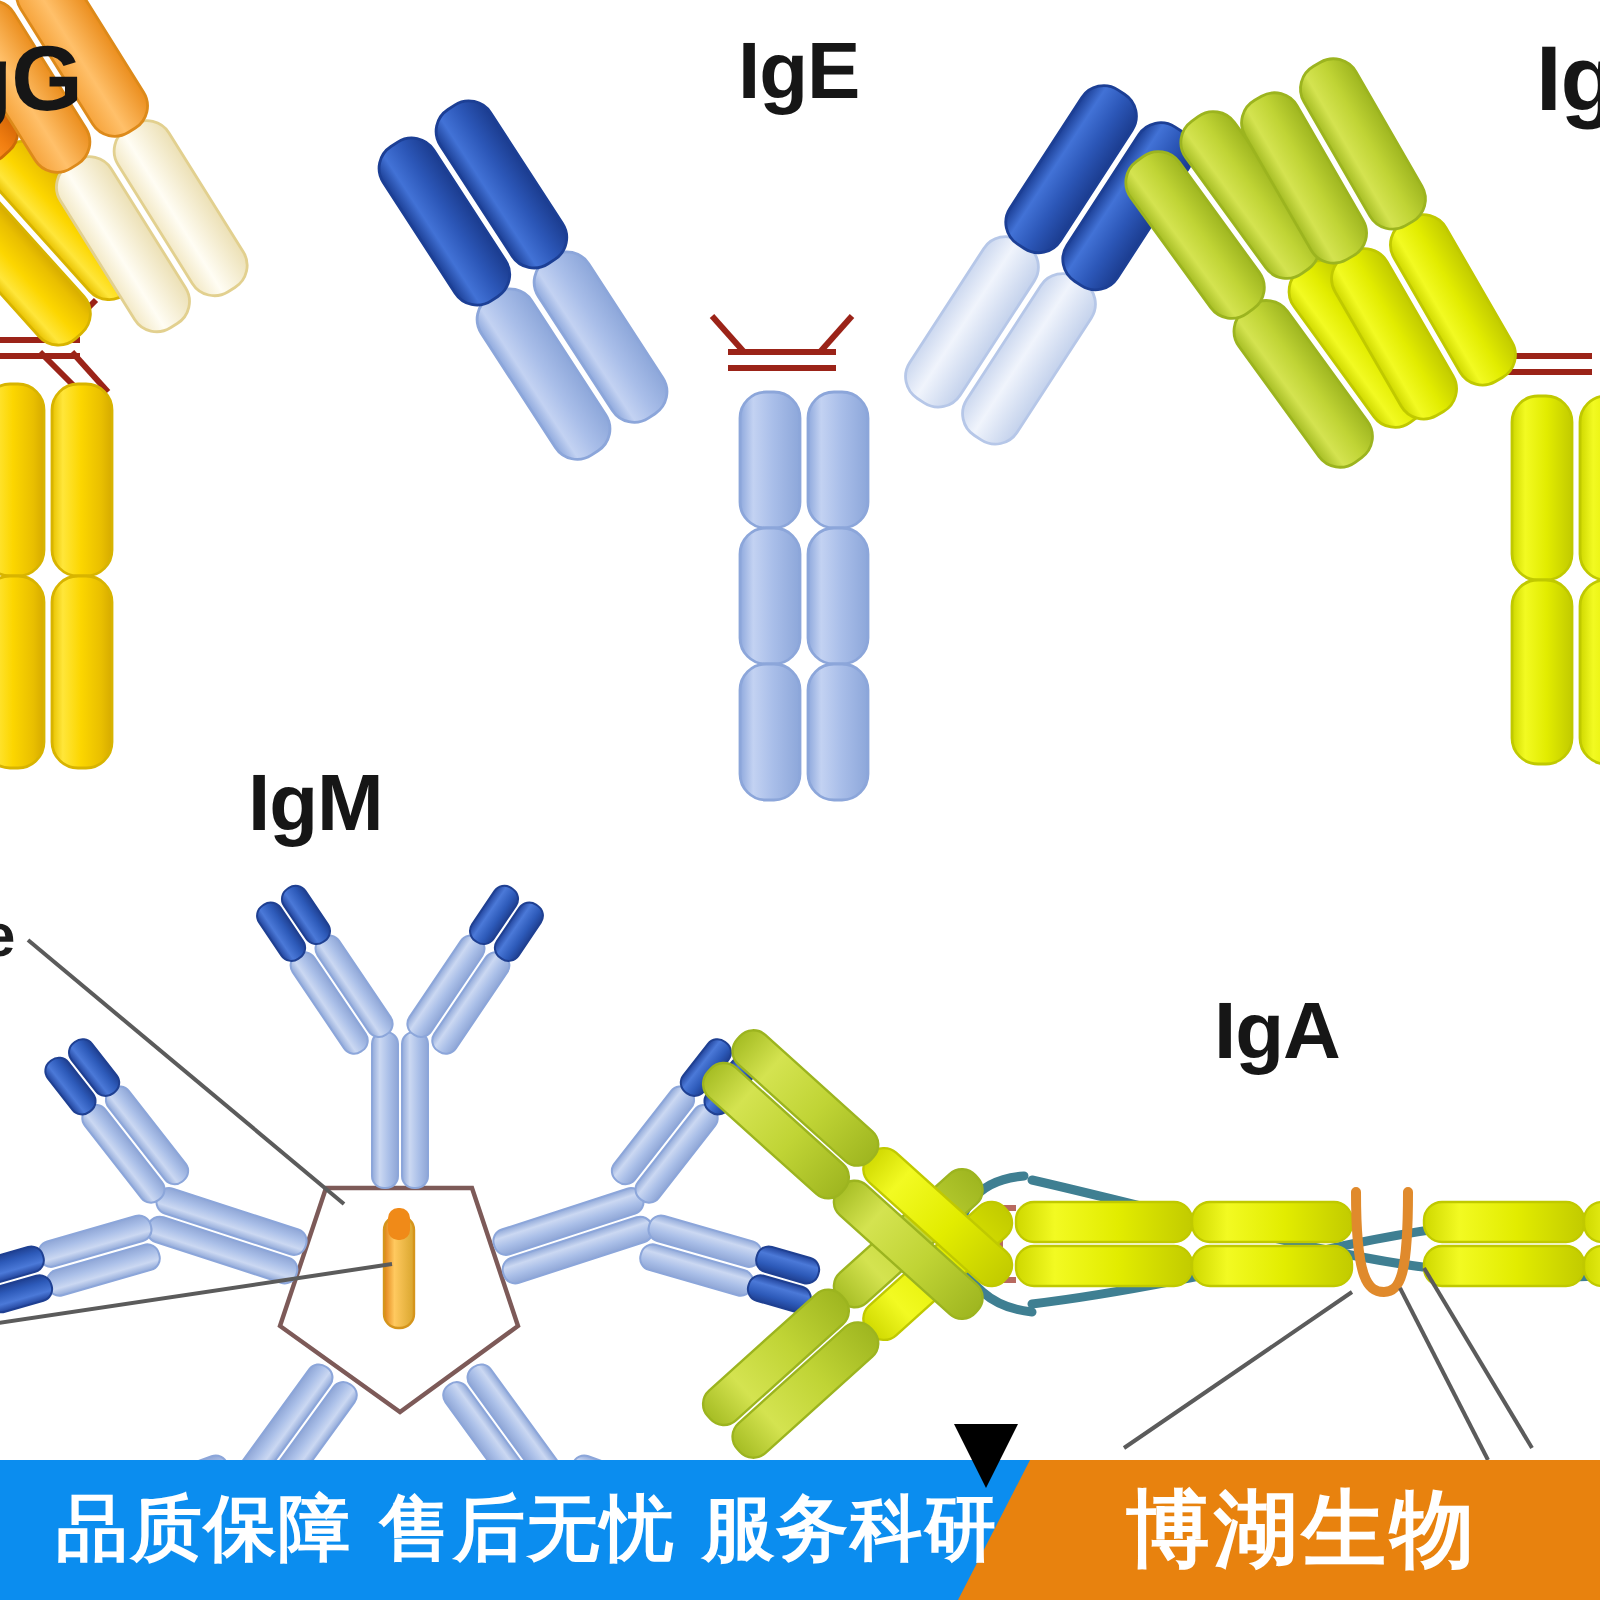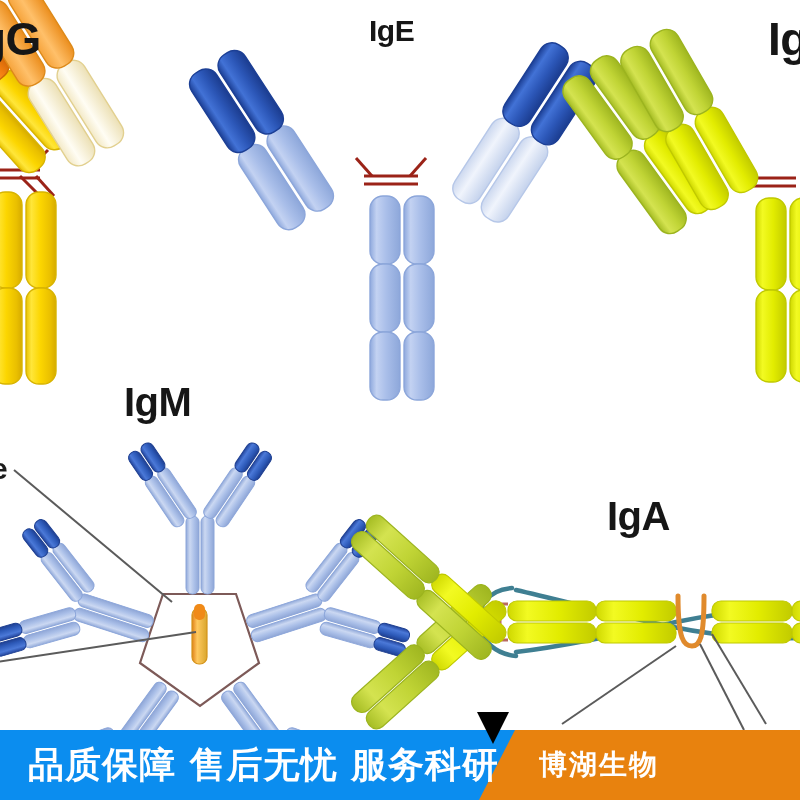--- a/index.html
+++ b/index.html
@@ -25,21 +25,21 @@
   .ig-label {
     position: absolute;
     font-family: "Liberation Sans", sans-serif;
     font-weight: bold;
     color: #161616;
     letter-spacing: -0.5px;
     white-space: nowrap;
     user-select: none;
   }
   #label-igg  { left: -22px;  top: 12px;  font-size: 46px; }
-  #label-ige  { left: 369px;  top: 14px;  font-size: 30px; }
+  #label-ige  { left: 369px;  top: 14px;  font-size: 40px; }
   #label-iga2 { left: 768px;  top: 12px;  font-size: 46px; }
   #label-igm  { left: 124px;  top: 380px; font-size: 40px; }
   #label-iga  { left: 607px;  top: 494px; font-size: 40px; }
   #label-partial-left { left: -9px; top: 452px; font-size: 30px; color: #1c1c1c; }
 
   
   #banner {
     position: absolute;
     left: 0;
     bottom: 0;
@@ -80,24 +80,24 @@
     user-select: none;
   }
   #banner-slogan {
     left: 28px;
     top: 50%;
     transform: translateY(-50%);
     font-size: 36px;
     letter-spacing: 1px;
   }
   #banner-brand {
-    left: 539px;
+    left: 563px;
     top: 50%;
     transform: translateY(-50%);
-    font-size: 28px;
+    font-size: 42px;
     letter-spacing: 2px;
     text-align: center;
   }
 </style>
 </head>
 <body>
 
 <div id="stage">
 
   <svg class="diagram-layer" viewBox="0 0 800 800">

